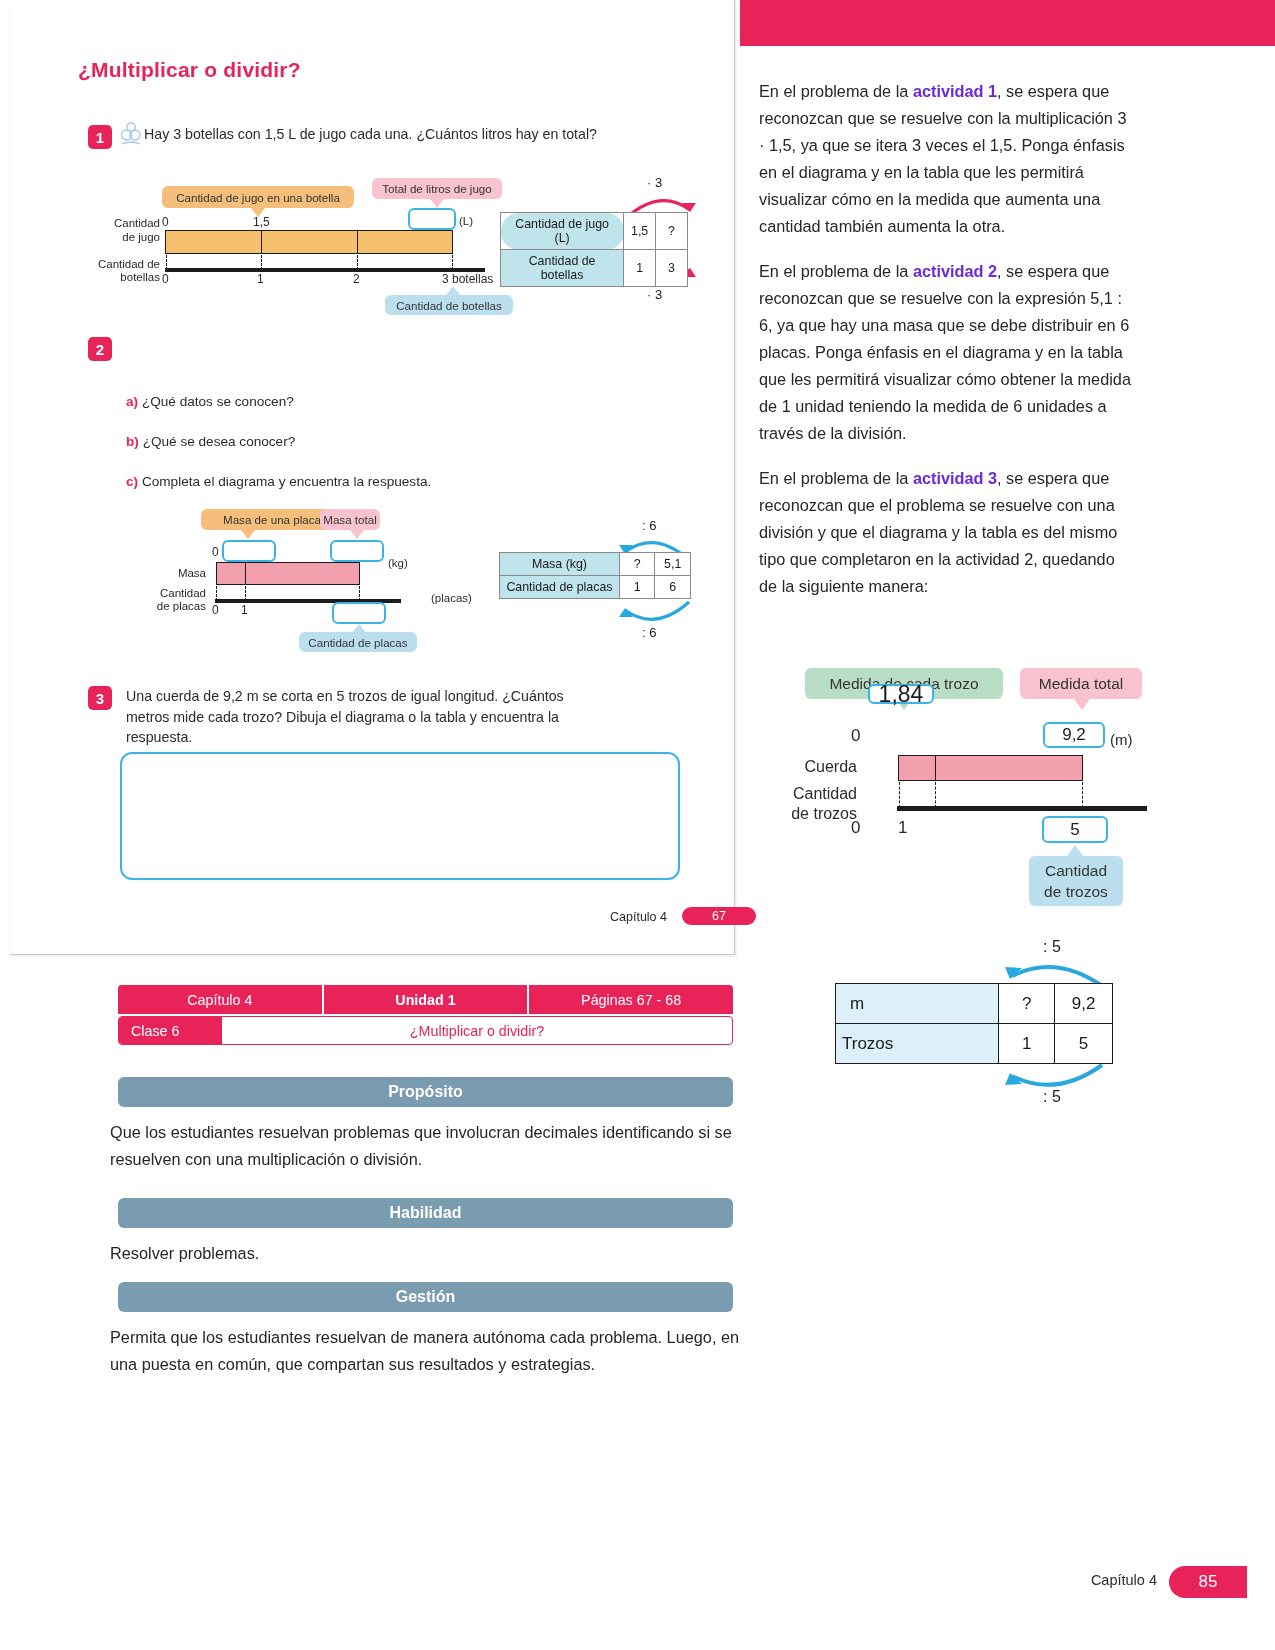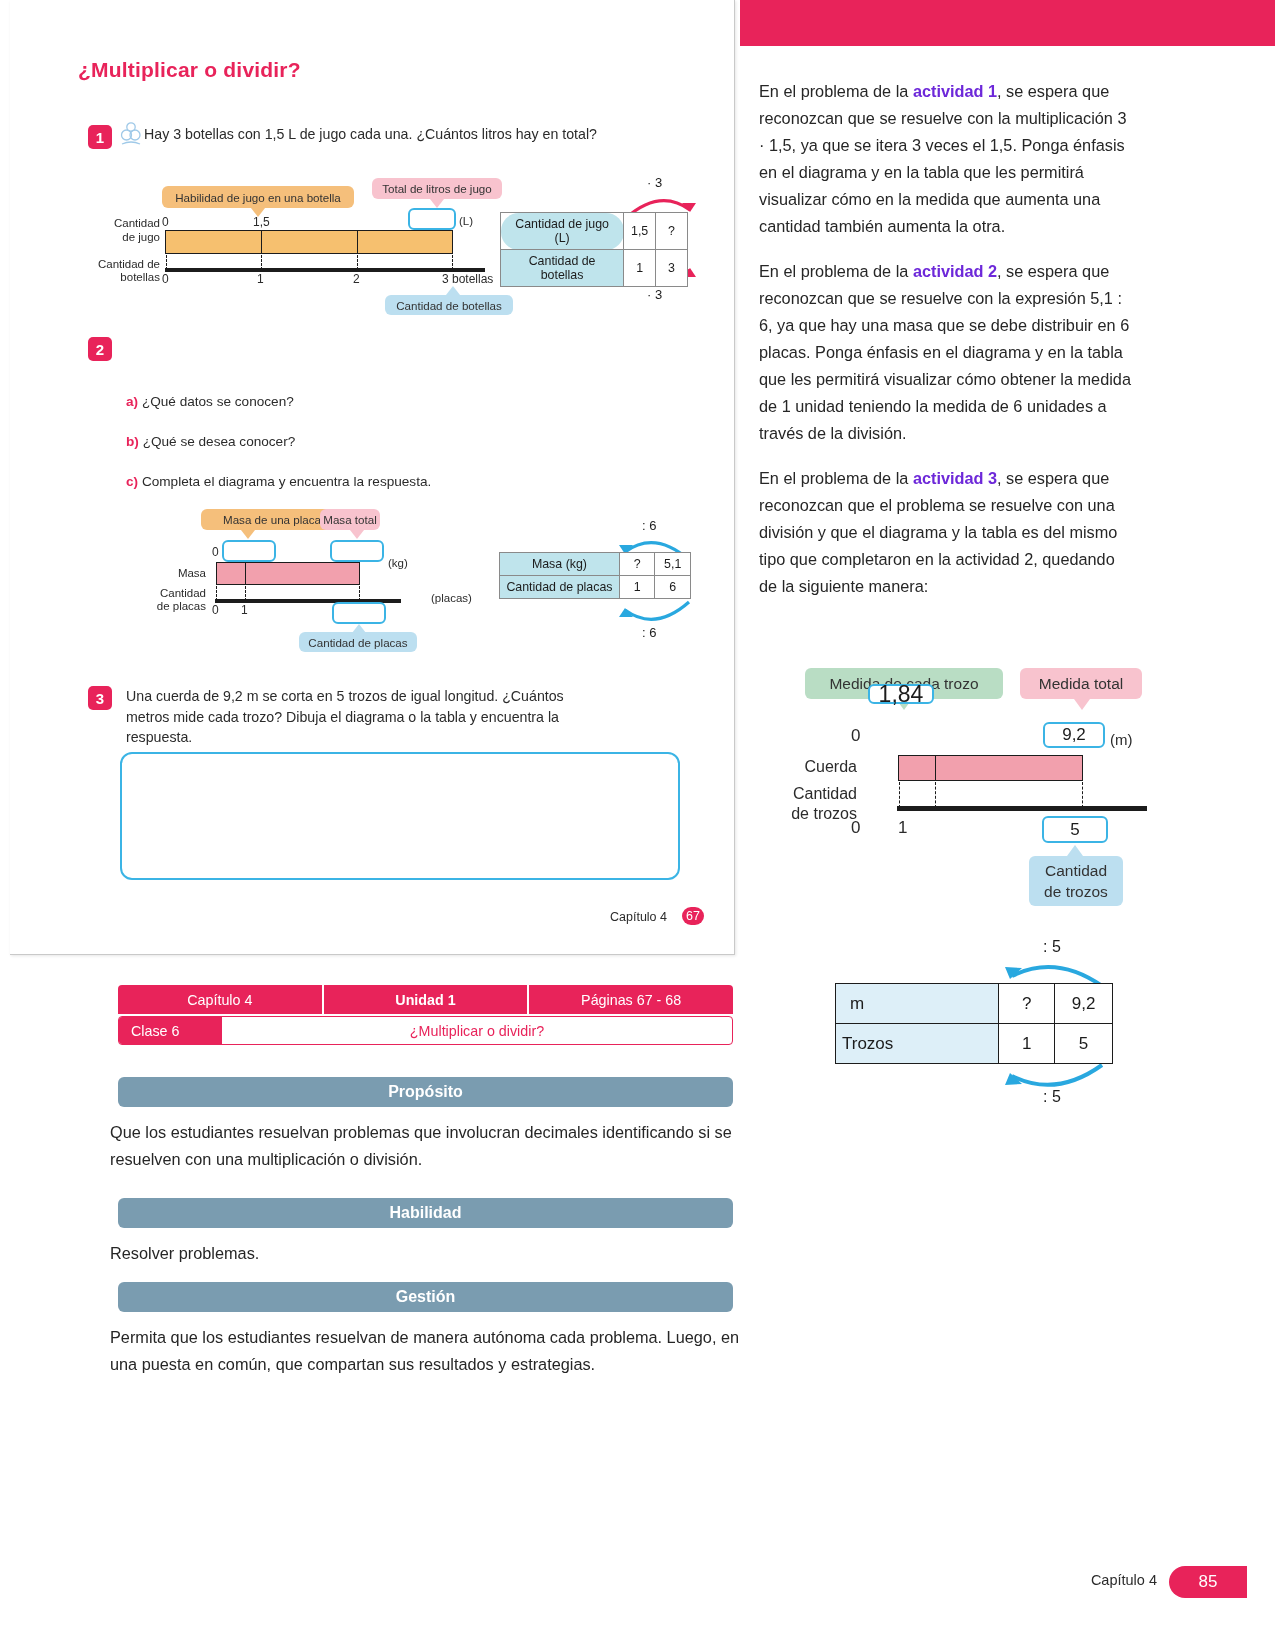--- a/index.html
+++ b/index.html
@@ -92,21 +92,21 @@
 
   
   .answer-box {
     position: absolute; border: 2.2px solid #3bb4e5; border-radius: 12px; background: #fff;
   }
 
   
   .sp-footer-text { position: absolute; font-size: 12.5px; color: #2b2b2b; }
   .sp-footer-pill {
     position: absolute; background: #e8235a; color: #fff; font-size: 12.5px;
-    border-radius: 11px; padding: 2px 4px; display:flex; align-items:center; justify-content:center;
+    border-radius: 11px; padding: 2px 30px; display:flex; align-items:center; justify-content:center;
   }
 
   
   .notes { position: absolute; left: 759px; top: 78px; width: 375px; }
   .notes p {
     font-size: 16.3px; line-height: 27px; color: #262626; margin-bottom: 18px;
   }
   .notes p b { color:#6d28d9; }
 
   
@@ -165,21 +165,21 @@
 
     <svg class="kids-icon" style="left:108px; top:122px;" viewBox="0 0 26 24">
       <circle cx="13" cy="5" r="4.2" fill="none" stroke="#9fc9e8" stroke-width="1.3"></circle>
       <circle cx="8.5" cy="13" r="5" fill="none" stroke="#9fc9e8" stroke-width="1.3"></circle>
       <circle cx="17" cy="13" r="5" fill="none" stroke="#9fc9e8" stroke-width="1.3"></circle>
       <path d="M4 22 q9 -4 18 0" fill="none" stroke="#9fc9e8" stroke-width="1.3"></path>
     </svg>
 
     <div class="act-text" style="left:134px; top:124px; width:540px;">Hay 3 botellas con 1,5 L de jugo cada una. ¿Cuántos litros hay en total?</div>
 
-    <div class="callout orange" style="left:152px; top:186px; width:192px; height:22px;">Habilidad de jugo en una botella</div>
+    <div class="callout orange" style="left:152px; top:186px; width:192px; height:22px;">Cantidad de jugo en una botella</div>
     <div class="callout-tail tail-down-orange" style="left:241px; top:208px;"></div>
 
     <div class="callout pink" style="left:362px; top:178px; width:130px; height:21px;">Total de litros de jugo</div>
     <div class="callout-tail tail-down-pink" style="left:420px; top:199px;"></div>
 
     <div class="axis-label" style="left:80px; top:216px; width:70px;">Cantidad</div>
     <div class="axis-label" style="left:80px; top:230px; width:70px;">de jugo</div>
 
     <div class="tick-num" style="left:152px; top:215px;">0</div>
     <div class="tick-num" style="left:243px; top:215px;">1,5</div>

